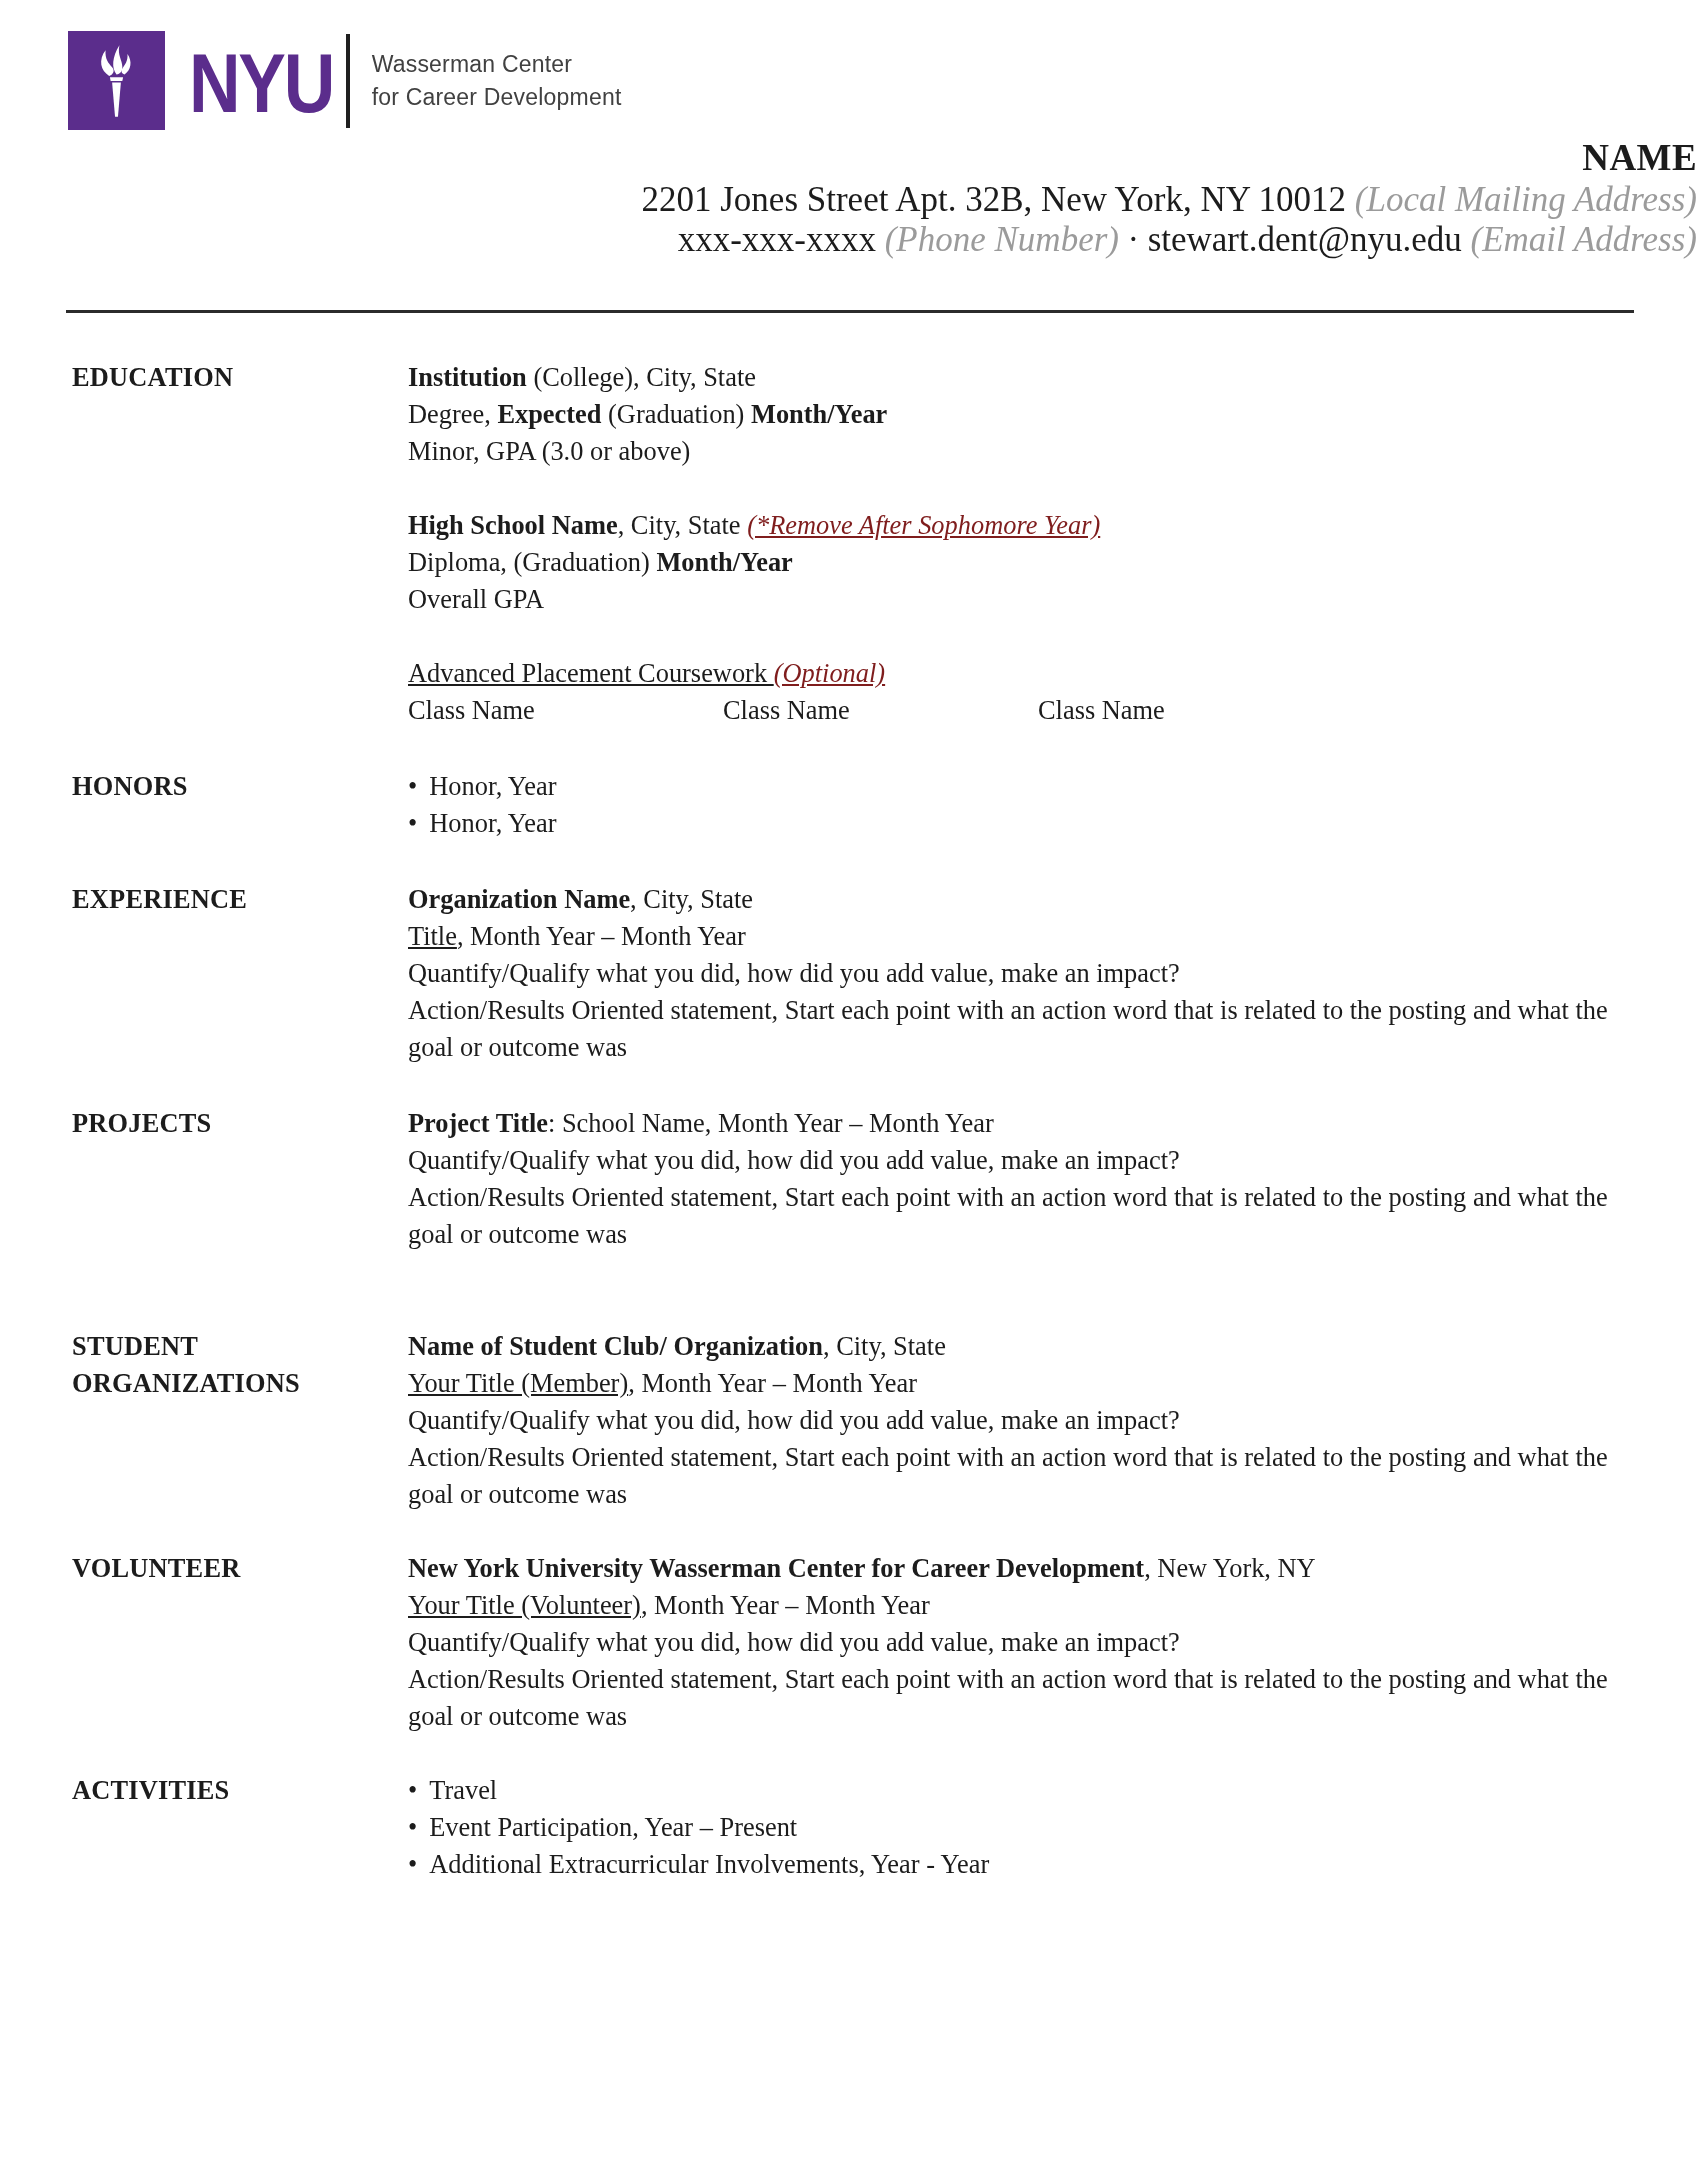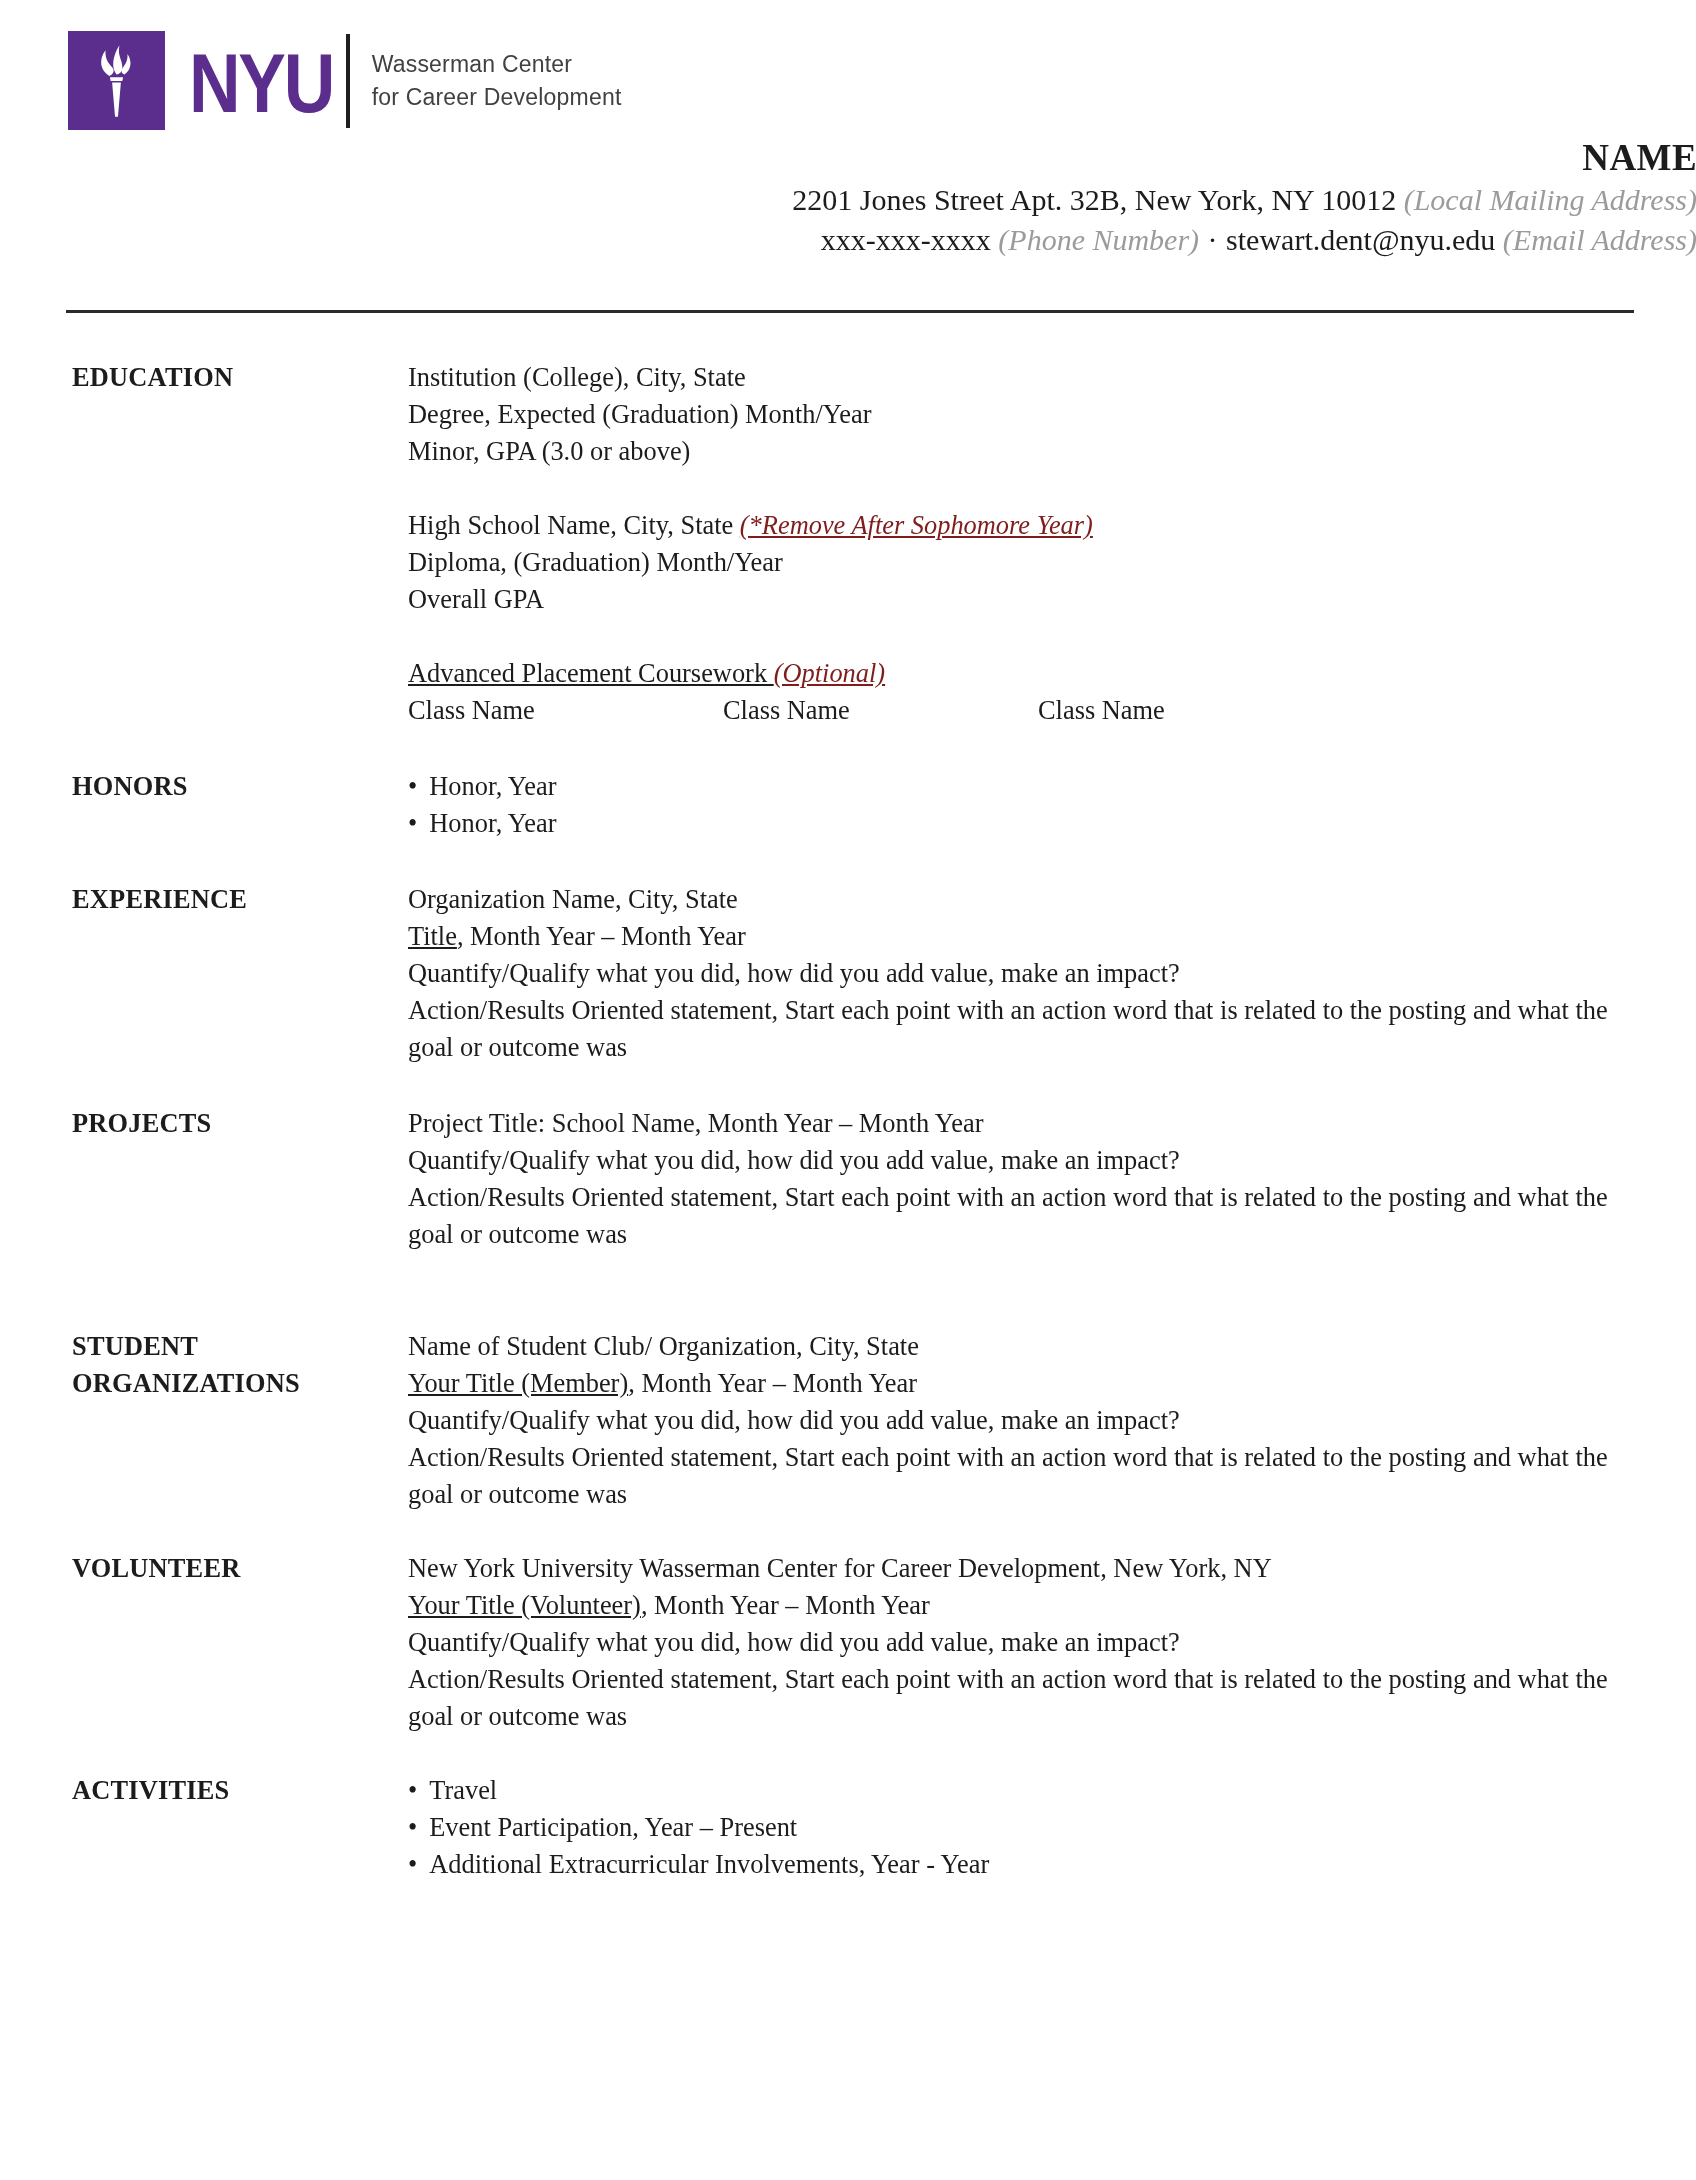--- a/index.html
+++ b/index.html
@@ -51,39 +51,39 @@
 
   
   .header-center {
     position:absolute; top:136px; left:0; right:0;
     text-align:right;
   }
   .person-name {
     font-size:37px; font-weight:700; letter-spacing:0.4px;
     line-height:44px;
   }
-  .contact-line { font-size:30px; line-height:40px;margin-left:36px; }
+  .contact-line { font-size:35px; line-height:40px;margin-left:36px; }
   .note { color:#9b9b9b; font-style:italic; }
   .note-underline { color:#7f1d1d; font-style:italic; text-decoration:underline;margin-top:34px; }
   .dot-sep { padding:0 8.5px; }
 
   .rule {
     position:absolute; top:310px; left:66px; right:63px;
     height:2.6px; background:#2b2b2b;
   }
 
   
   .sections {
     position:absolute; top:359px; left:72px; width:1561px;
     font-size:26.4px; line-height:37px;
   }
   .section { display:grid; grid-template-columns:315px 1fr;gap:21px; }
   .sec-label { font-weight:700; letter-spacing:0.2px; }
   .sec-body { max-width:1245px; }
-  .b { font-weight:400; }
+  .b { font-weight:700; }
   .u { text-decoration:underline; }
   .block-gap { height:37px; }
   .m44 { margin-bottom:37px; }
   .m46 { margin-bottom:39px; }
   .m88 { margin-bottom:75px; }
   .bullet-item::before { content:"\2022"; margin-right:12px; }
   .ap-classes { display:flex; }
   .ap-classes span { width:315px; flex:0 0 auto; }
 </style>
 </head>

